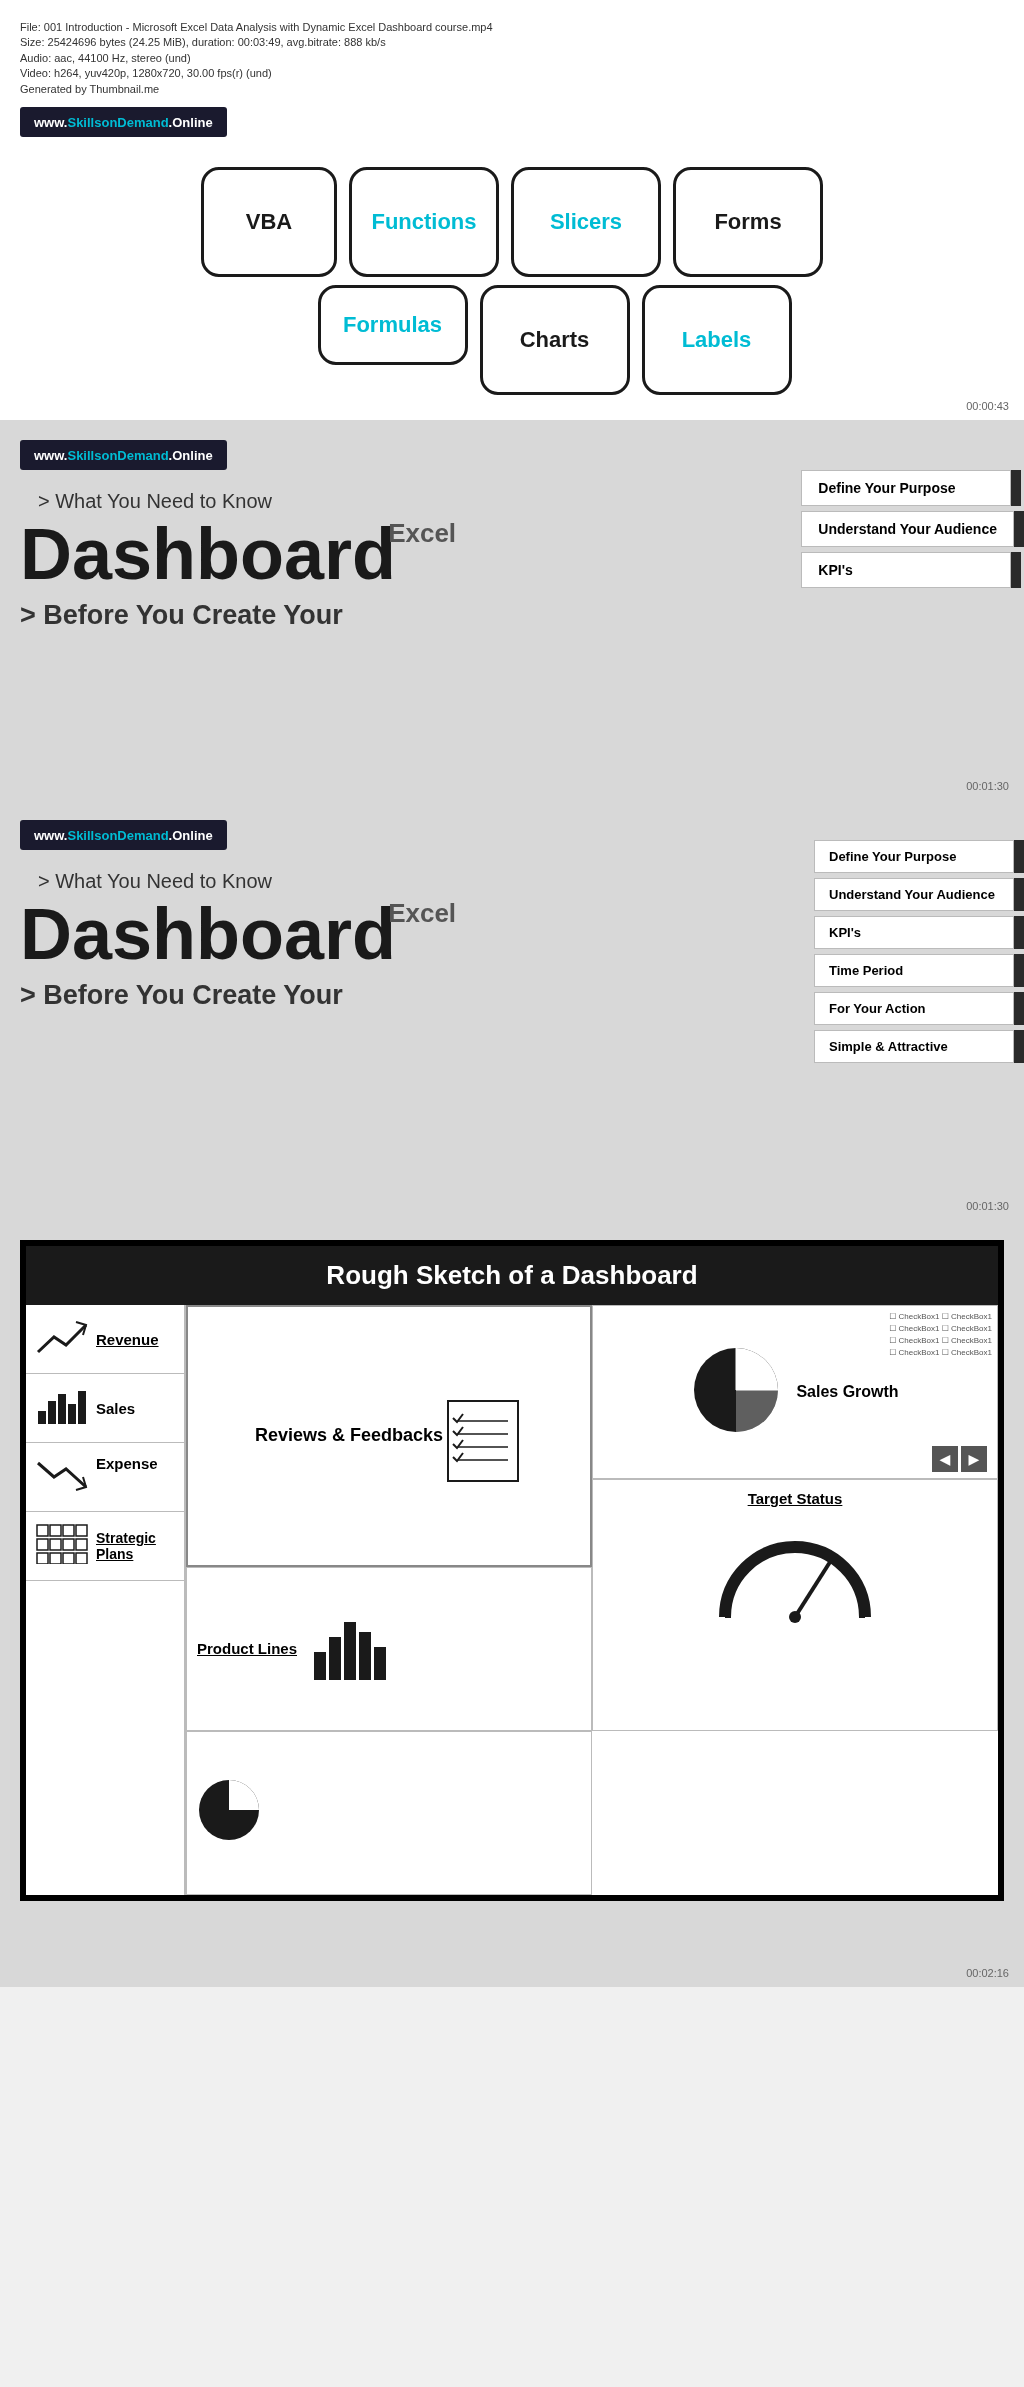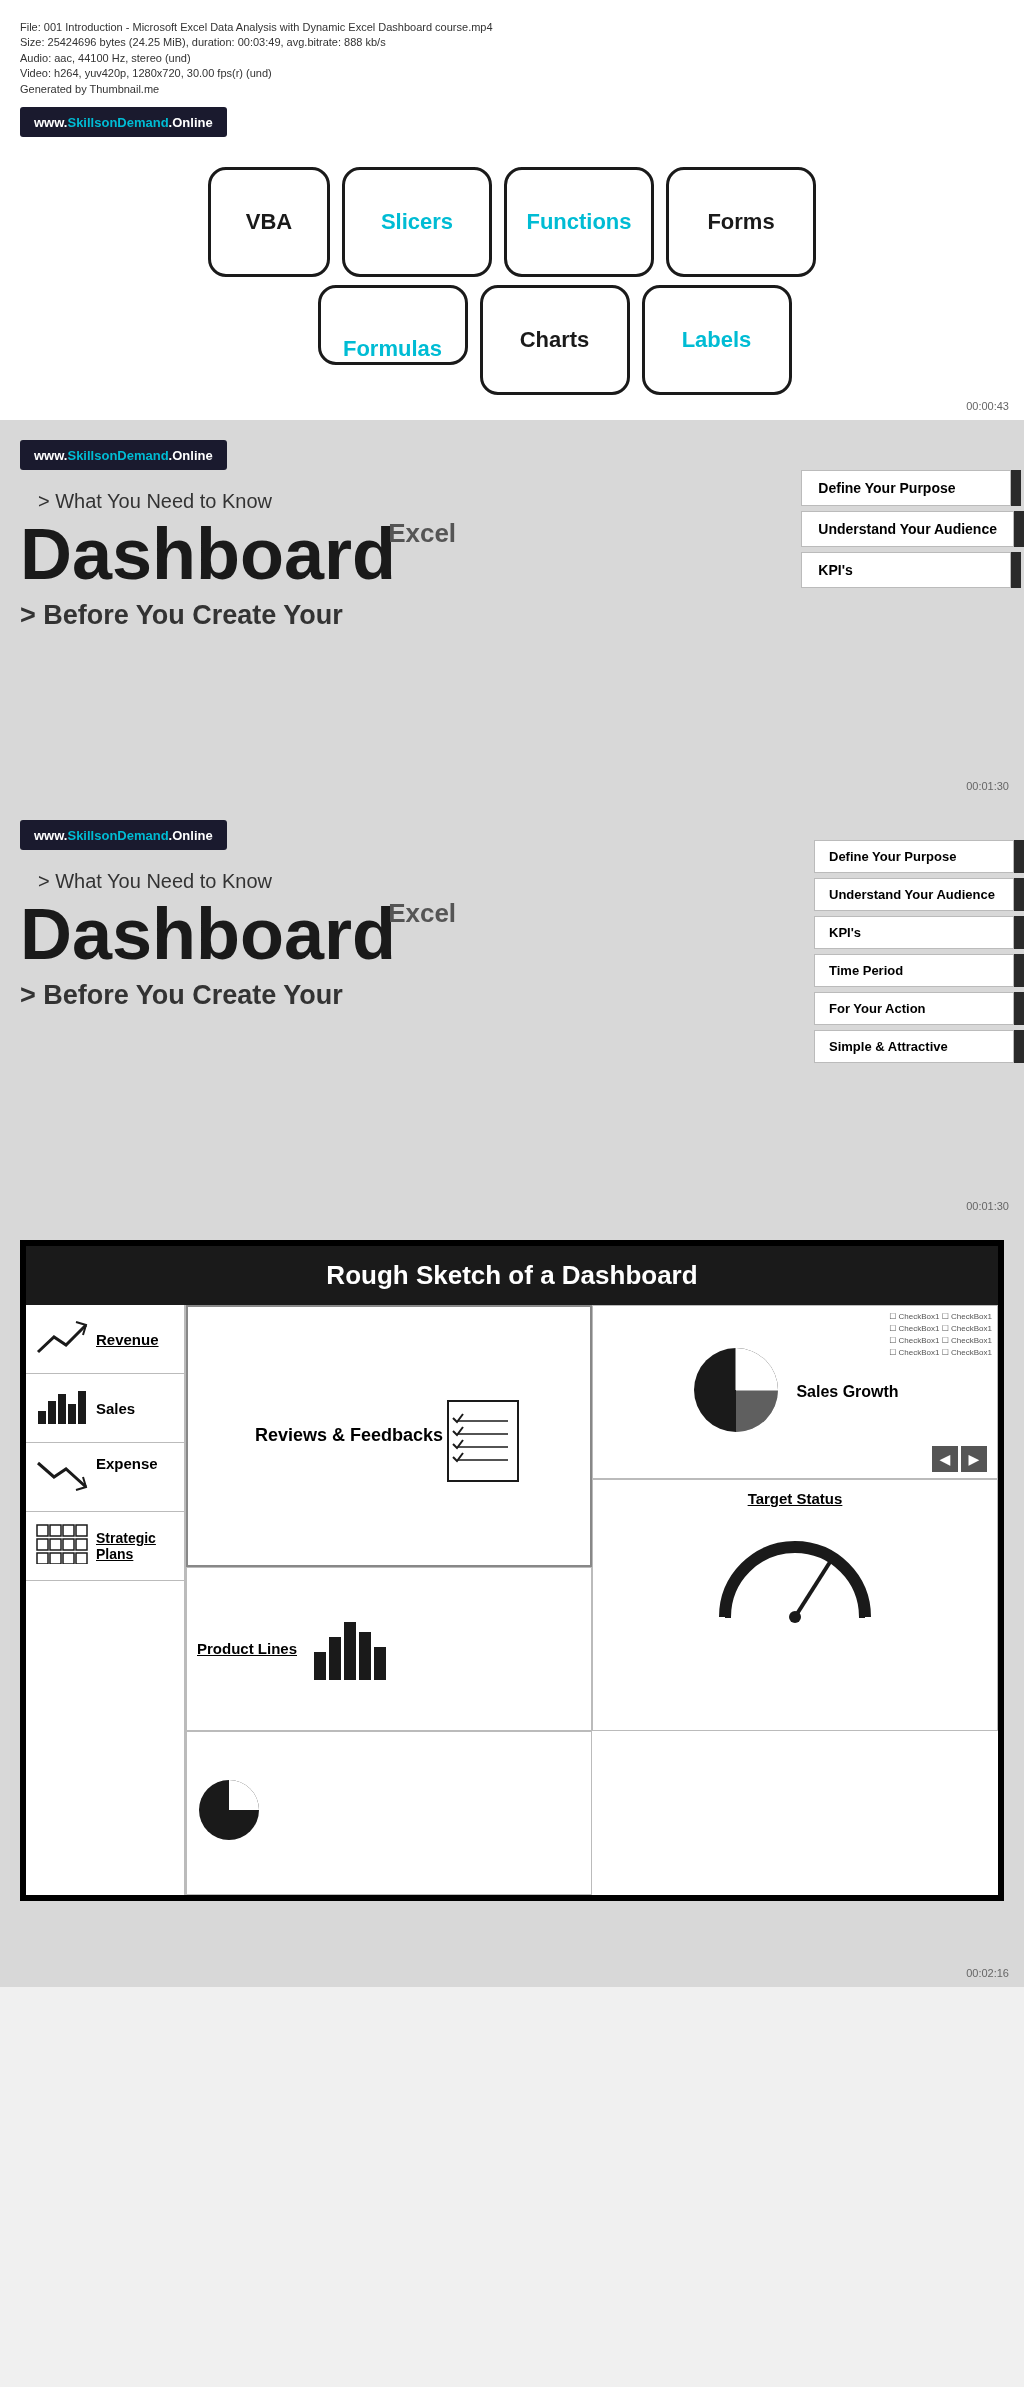--- a/index.html
+++ b/index.html
@@ -111,36 +111,36 @@
     <div>Generated by Thumbnail.me</div>
   </div>
 
   <div class="brand-bar">
     <span>www.</span><span class="highlight">SkillsonDemand</span><span>.Online</span>
   </div>
 
   <div style="display:flex; flex-direction:column; align-items:center; margin-top:10px;">
 
     <div style="display:flex; gap:12px; margin-bottom:8px;">
-      <div class="tool-box black" style="width:122px;height:110px;">
+      <div class="tool-box black" style="width:136px;height:110px;">
           <span>VBA</span>
+        </div>
+      <div class="tool-box teal" style="width:150px;height:110px;">
+          <span>Functions</span>
         </div>
       <div class="tool-box teal" style="width:150px;height:110px;">
           <span>Slicers</span>
         </div>
-      <div class="tool-box teal" style="width:150px;height:110px;">
-          <span>Functions</span>
-        </div>
       <div class="tool-box black" style="width:150px;height:110px;">
           <span>Forms</span>
         </div>
     </div>
 
     <div style="display:flex; gap:12px; margin-left:85px;">
-      <div class="tool-box teal" style="width:150px;height:80px;align-items:flex-end;">
+      <div class="tool-box teal" style="width:150px;height:80px;">
           <span>Formulas</span>
         </div>
       <div class="tool-box black" style="width:150px;height:110px;">
           <span>Charts</span>
         </div>
       <div class="tool-box teal" style="width:150px;height:110px;">
           <span>Labels</span>
         </div>
     </div>
   </div>

